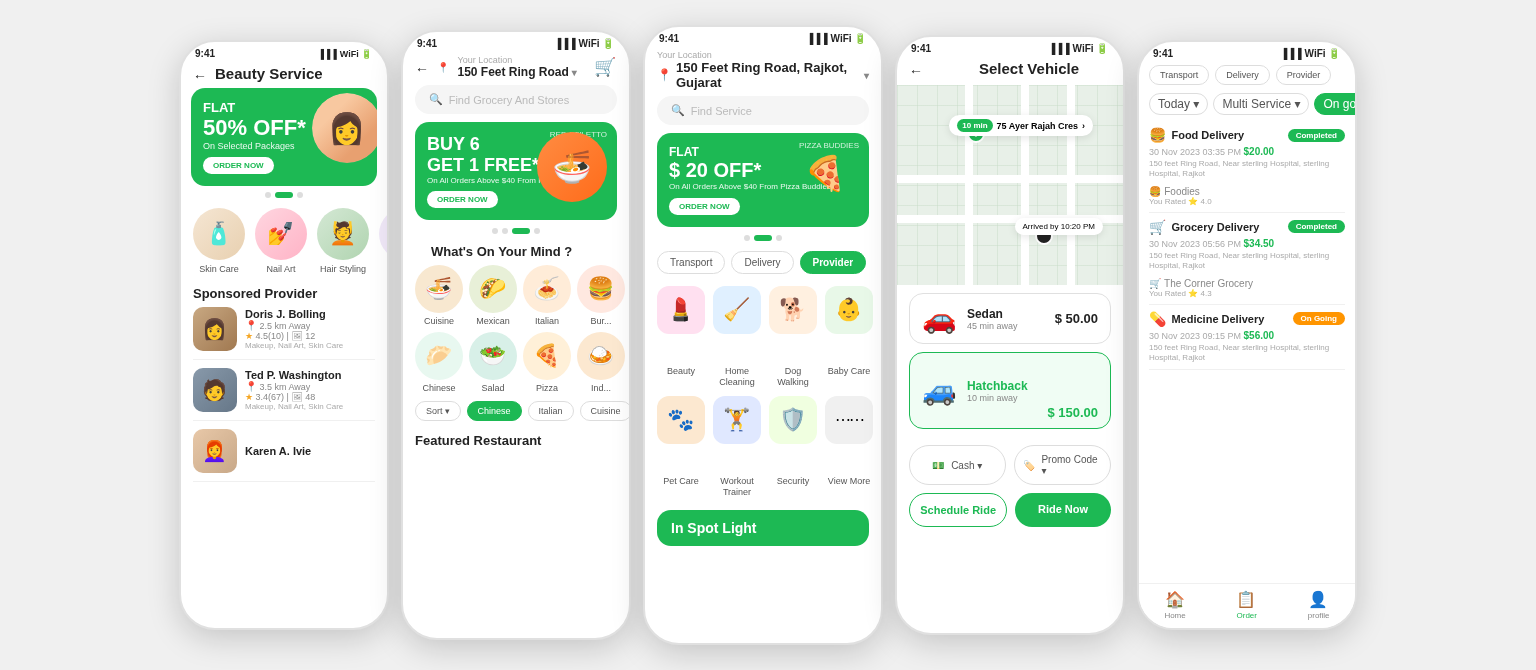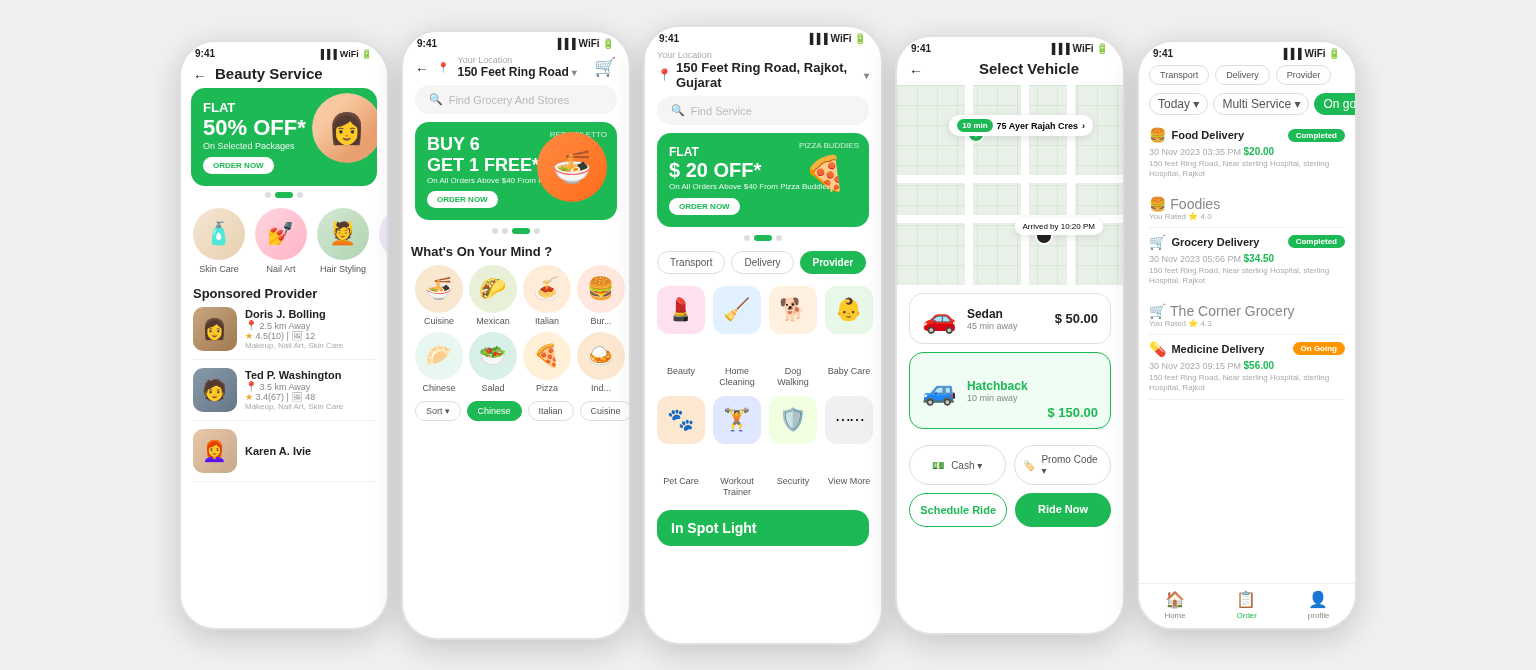--- a/index.html
+++ b/index.html
@@ -213,21 +213,21 @@
       background: #fff;
       color: #1db954;
       border: none;
       border-radius: 20px;
       padding: 4px 10px;
       font-size: 8px;
       font-weight: 700;
       margin-top: 6px;
       cursor: pointer;
     }
-    .whats-on { font-size: 13px; font-weight: 700; padding: 4px 8px 6px; color: #222; }
+    .whats-on { font-size: 13px; font-weight: 700; padding: 4px 28px 6px; color: #222; }
     .food-grid {
       display: grid;
       grid-template-columns: repeat(4, 1fr);
       gap: 6px;
       padding: 0 12px 8px;
     }
     .food-item { text-align: center; }
     .food-circle {
       width: 48px;
       height: 48px;
@@ -560,21 +560,21 @@
       font-size: 8px;
       padding: 2px 8px;
       border-radius: 10px;
       font-weight: 600;
     }
     .completed { background: #1db954; color: #fff; }
     .ongoing { background: #ff9500; color: #fff; }
     .order-date { font-size: 9px; color: #aaa; }
     .order-amount { font-size: 10px; font-weight: 700; color: #1db954; }
     .order-address { font-size: 8px; color: #aaa; line-height: 1.3; margin-top: 2px; }
-    .store-name { font-size: 14px; color: #888; margin-top: 16px; }
+    .store-name { font-size: 10px; color: #888; margin-top: 6px; }
     .store-rating { font-size: 8px; color: #aaa; }
     .bottom-nav {
       position: absolute;
       bottom: 0;
       left: 0;
       right: 0;
       background: #fff;
       border-top: 1px solid #f0f0f0;
       display: flex;
       justify-content: space-around;
@@ -765,20 +765,21 @@
         <div class="food-label">Ind...</div>
       </div>
     </div>
     <div class="filter-chips">
       <div class="chip chip-sort">Sort ▾</div>
       <div class="chip active">Chinese</div>
       <div class="chip">Italian</div>
       <div class="chip">Cuisine</div>
 
     </div>
+    <div class="featured-title">Featured Restaurant</div>
   </div>
 
   <div class="phone phone-3">
     <div class="status-bar">
       <span>9:41</span>
       <div class="status-right">
         <span>▐▐▐</span>
         <span>WiFi</span>
         <span>🔋</span>
       </div>

